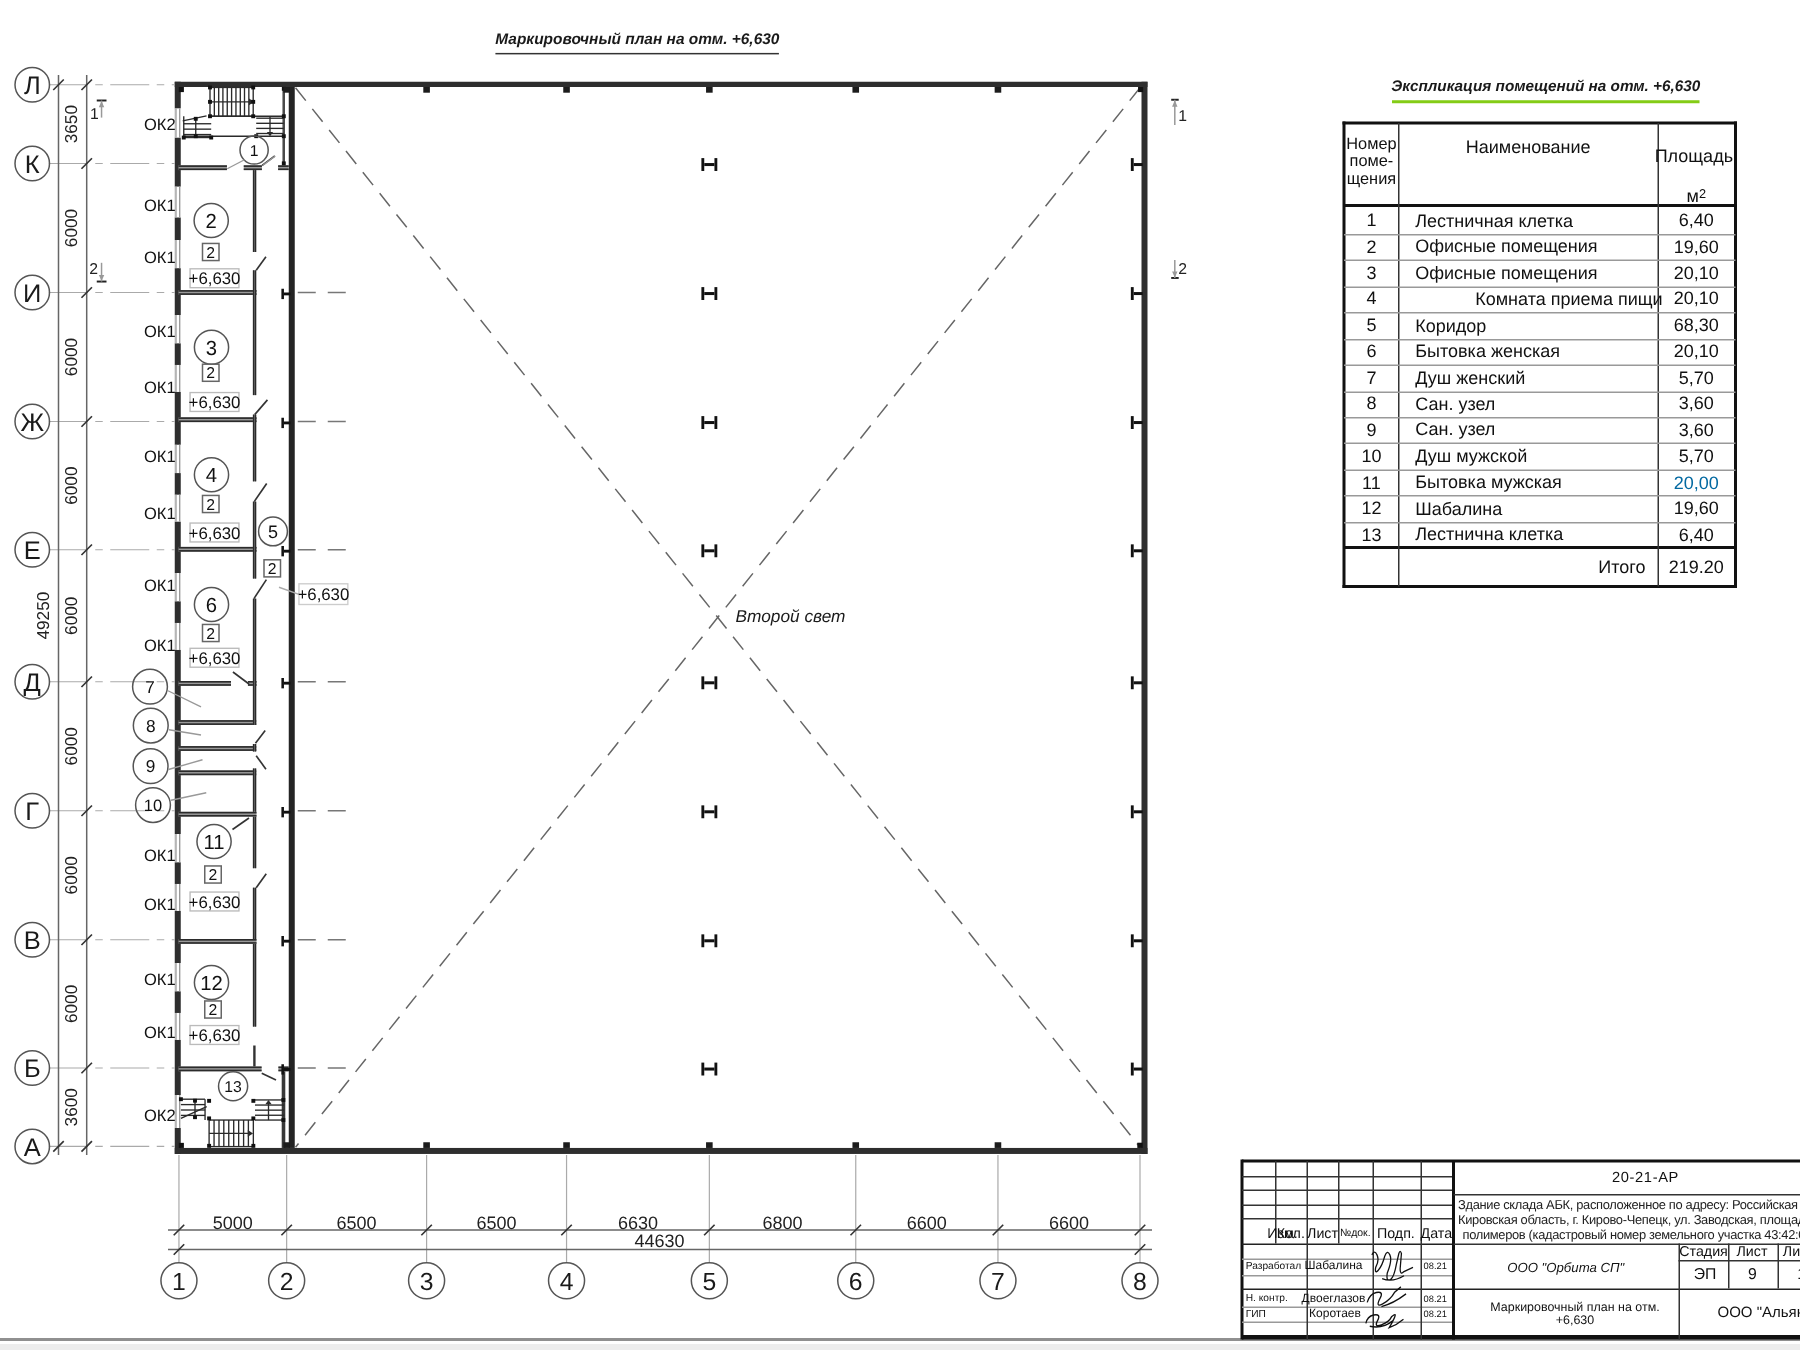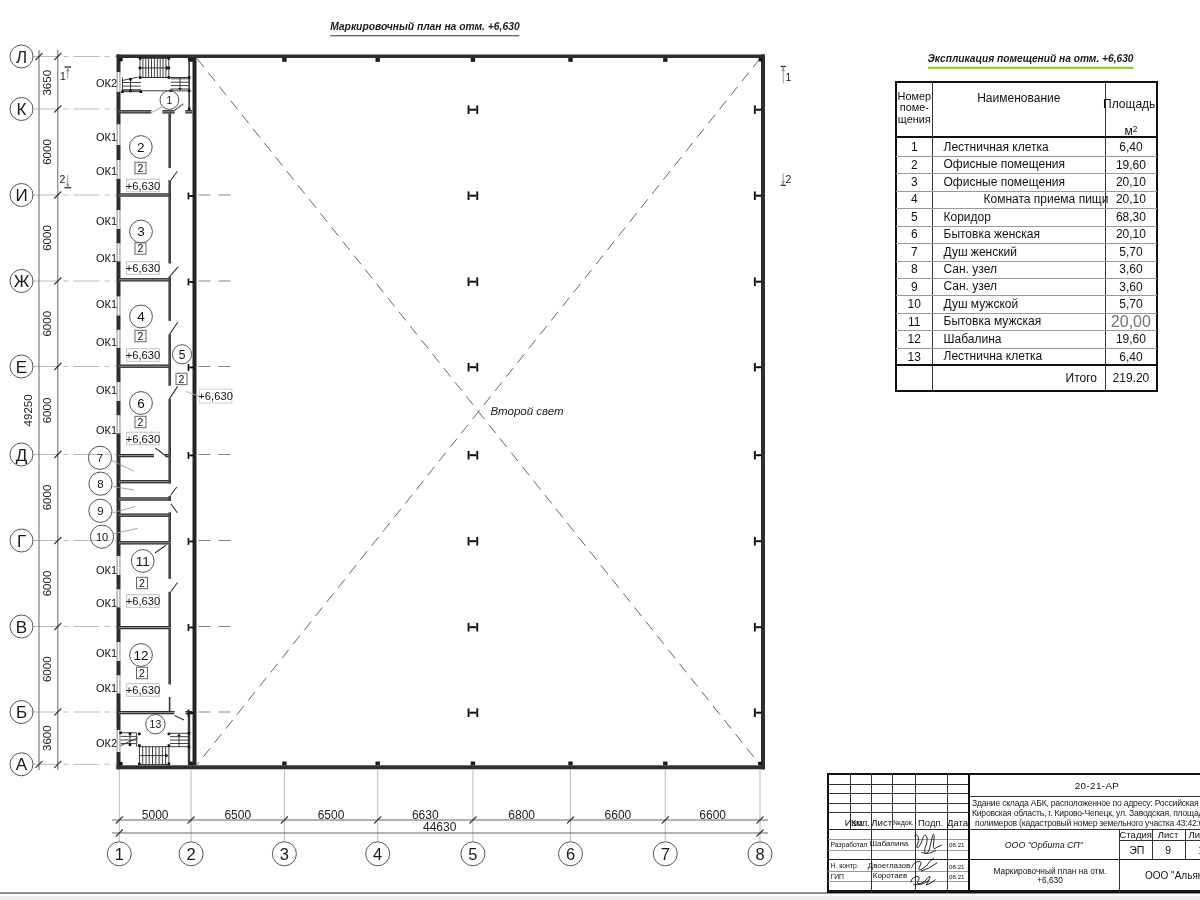--- a/index.html
+++ b/index.html
@@ -550,21 +550,21 @@
 <div style="position:absolute;left:943.5px;top:261.975px;font-size:12px;color:#111;white-space:nowrap;">Сан. узел</div>
 <div style="position:absolute;left:1130.9px;top:269.27500000000003px;transform:translate(-50%,-50%);font-size:12px;color:#111;white-space:nowrap;">3,60</div>
 <div style="position:absolute;left:914.3px;top:286.725px;transform:translate(-50%,-50%);font-size:12px;color:#111;white-space:nowrap;">9</div>
 <div style="position:absolute;left:943.5px;top:279.425px;font-size:12px;color:#111;white-space:nowrap;">Сан. узел</div>
 <div style="position:absolute;left:1130.9px;top:286.725px;transform:translate(-50%,-50%);font-size:12px;color:#111;white-space:nowrap;">3,60</div>
 <div style="position:absolute;left:914.3px;top:304.175px;transform:translate(-50%,-50%);font-size:12px;color:#111;white-space:nowrap;">10</div>
 <div style="position:absolute;left:943.5px;top:296.875px;font-size:12px;color:#111;white-space:nowrap;">Душ мужской</div>
 <div style="position:absolute;left:1130.9px;top:304.175px;transform:translate(-50%,-50%);font-size:12px;color:#111;white-space:nowrap;">5,70</div>
 <div style="position:absolute;left:914.3px;top:321.625px;transform:translate(-50%,-50%);font-size:12px;color:#111;white-space:nowrap;">11</div>
 <div style="position:absolute;left:943.5px;top:314.325px;font-size:12px;color:#111;white-space:nowrap;">Бытовка мужская</div>
-<div style="position:absolute;left:1130.9px;top:321.625px;transform:translate(-50%,-50%);font-size:16px;color:#737373;white-space:nowrap;">20,00</div>
+<div style="position:absolute;left:1130.9px;top:321.625px;transform:translate(-50%,-50%);font-size:12px;color:#0369a1;white-space:nowrap;">20,00</div>
 <div style="position:absolute;left:914.3px;top:339.07500000000005px;transform:translate(-50%,-50%);font-size:12px;color:#111;white-space:nowrap;">12</div>
 <div style="position:absolute;left:943.5px;top:331.77500000000003px;font-size:12px;color:#111;white-space:nowrap;">Шабалина</div>
 <div style="position:absolute;left:1130.9px;top:339.07500000000005px;transform:translate(-50%,-50%);font-size:12px;color:#111;white-space:nowrap;">19,60</div>
 <div style="position:absolute;left:914.3px;top:356.525px;transform:translate(-50%,-50%);font-size:12px;color:#111;white-space:nowrap;">13</div>
 <div style="position:absolute;left:943.5px;top:349.22499999999997px;font-size:12px;color:#111;white-space:nowrap;">Лестнична клетка</div>
 <div style="position:absolute;left:1130.9px;top:356.525px;transform:translate(-50%,-50%);font-size:12px;color:#111;white-space:nowrap;">6,40</div>
 <div style="position:absolute;left:1037px;top:370.8px;font-size:12px;color:#111;white-space:nowrap;"><span style="display:inline-block;width:60px;text-align:right">Итого</span></div>
 <div style="position:absolute;left:1130.9px;top:377.8px;transform:translate(-50%,-50%);font-size:12px;color:#111;white-space:nowrap;">219.20</div>
 <div style="position:absolute;left:0px;top:891.8px;width:1200px;height:2.1px;background:#909090"></div>
 <div style="position:absolute;left:0px;top:896.2px;width:1200px;height:3.8px;background:#ededed"></div>

